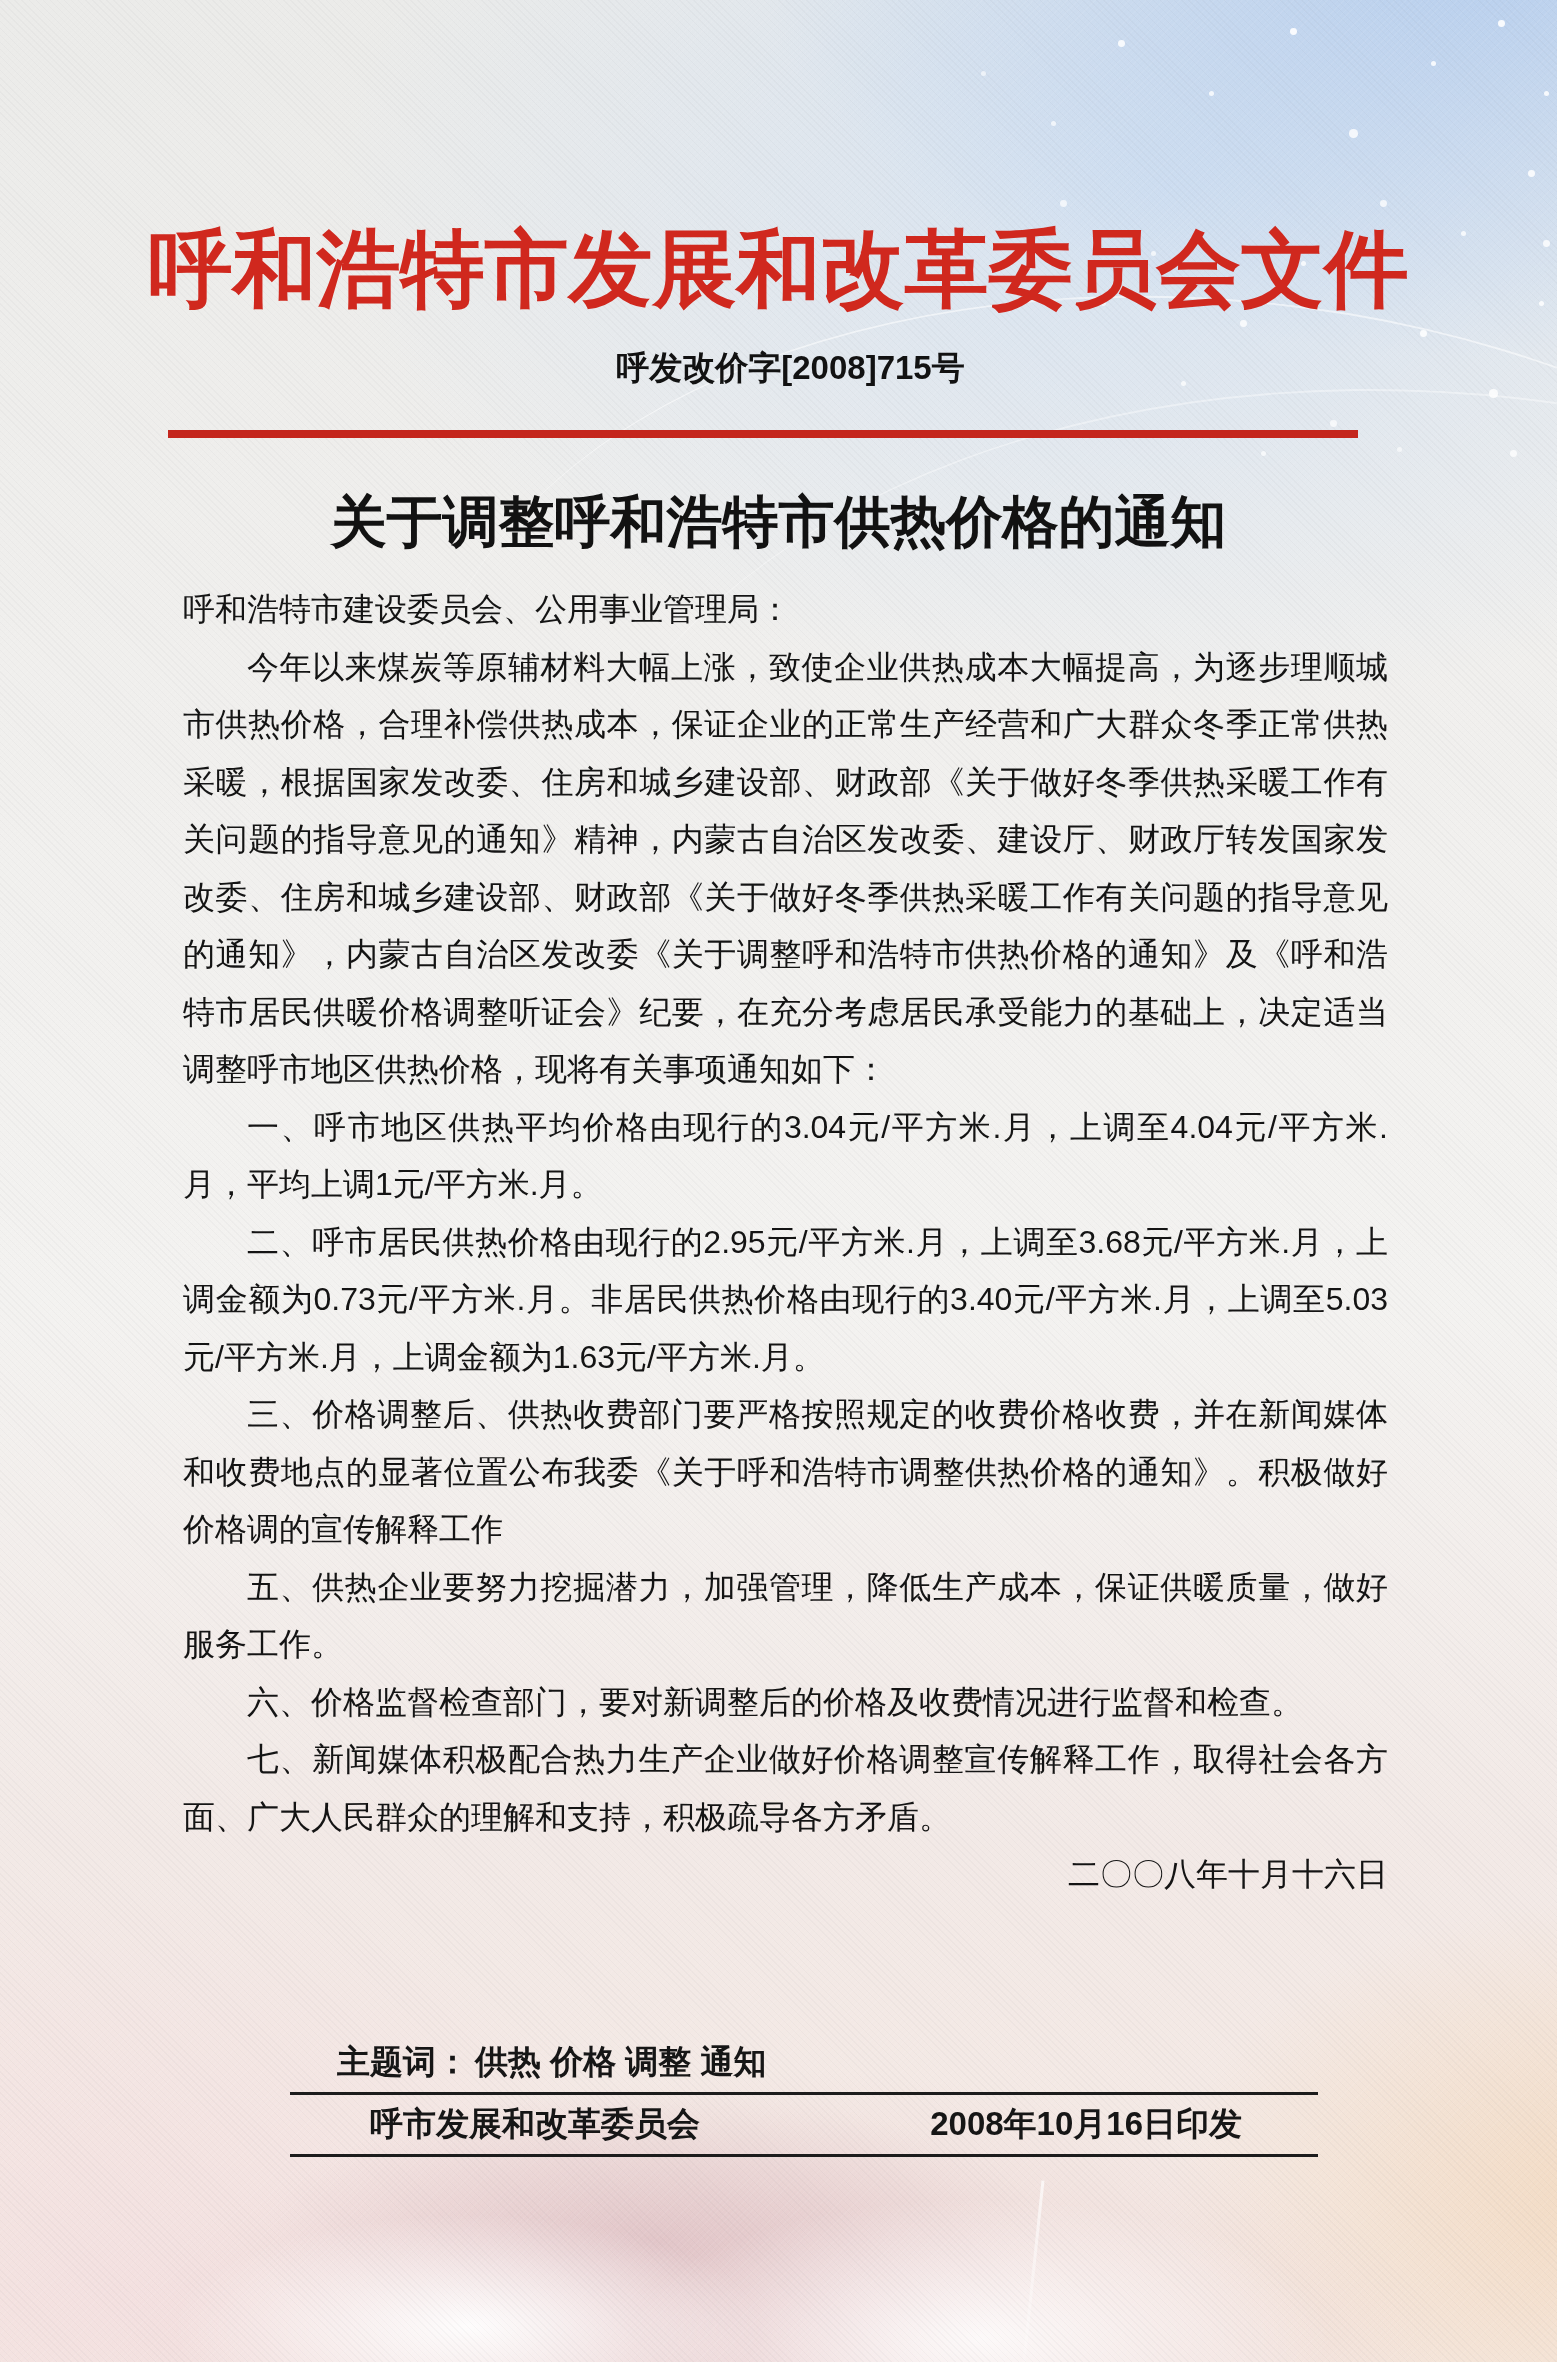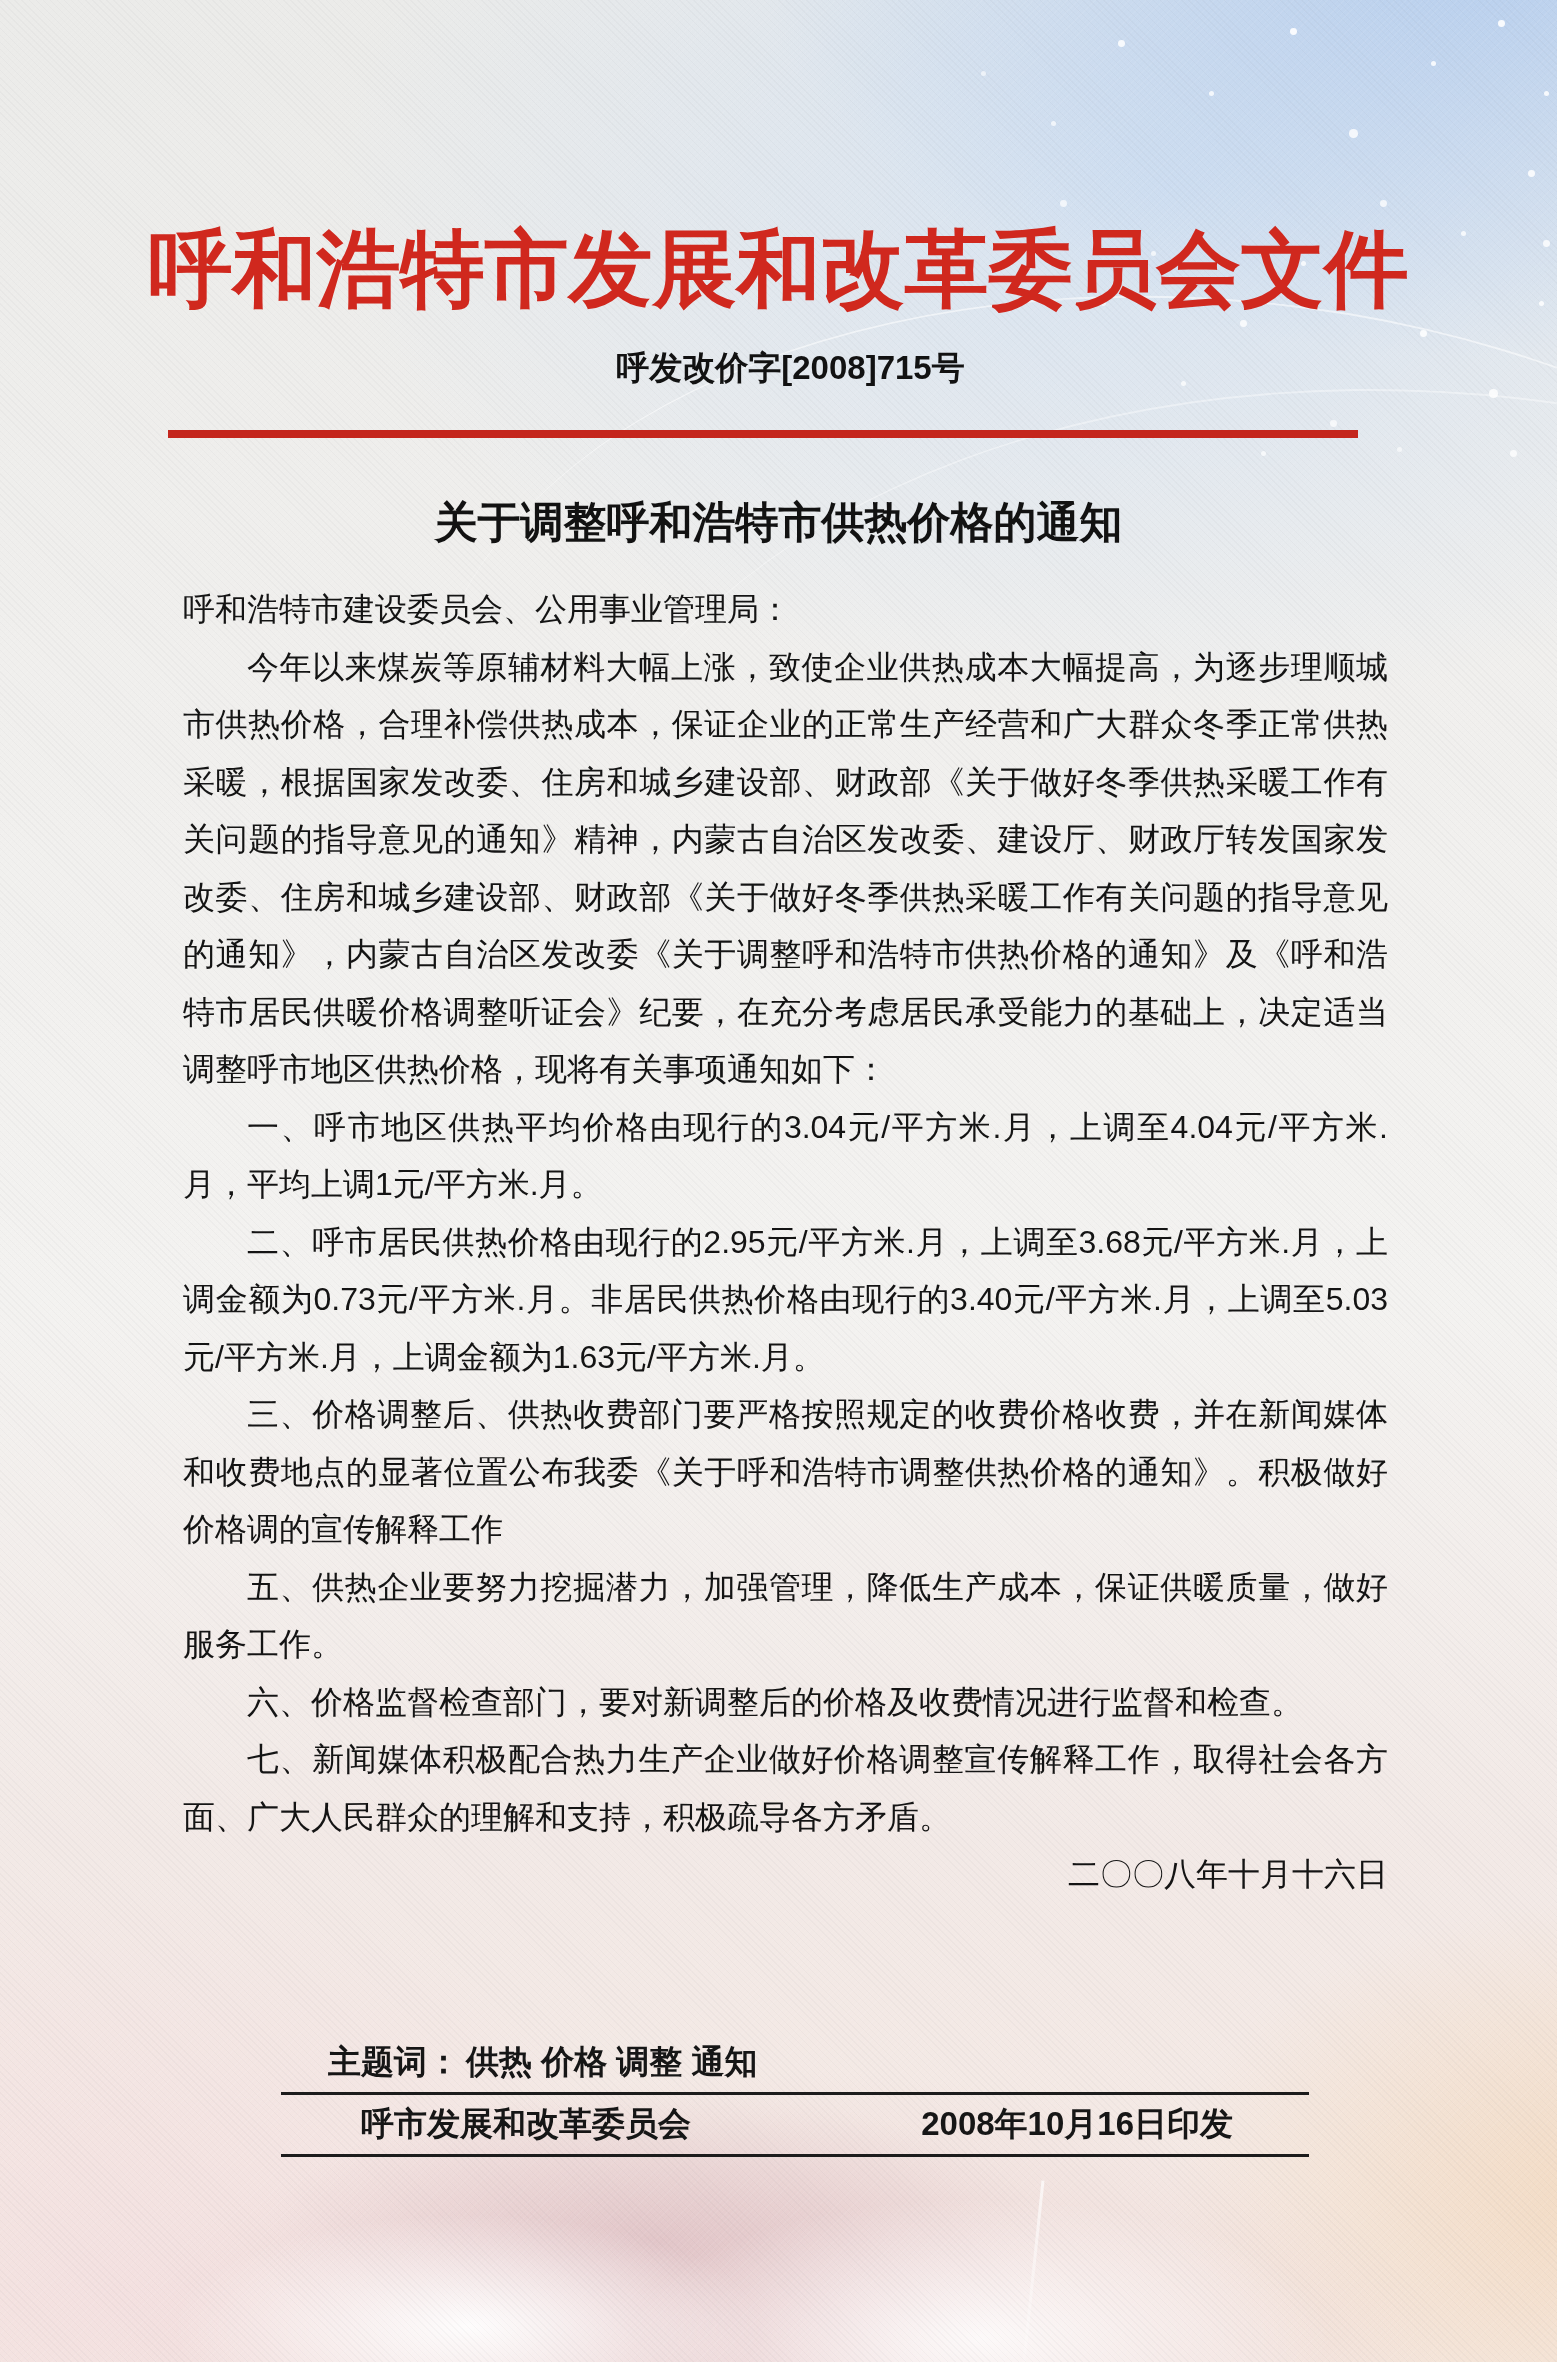--- a/index.html
+++ b/index.html
@@ -60,31 +60,31 @@
   }
   .doc-number{
     position:absolute;top:348px;left:12px;width:100%;
     text-align:center;font-weight:700;font-size:33px;line-height:40px;color:#121212;
   }
   .red-divider{
     position:absolute;top:430px;left:168px;width:1190px;height:8px;background:#c4261d;
   }
   .notice-title{
     position:absolute;top:499px;left:0;width:100%;
-    text-align:center;font-weight:700;font-size:43px;line-height:46px;color:#121212;
+    text-align:center;font-weight:700;font-size:56px;line-height:46px;color:#121212;
   }
   .notice-body{
     position:absolute;left:183px;top:581px;width:1205px;
     font-size:32px;line-height:57.5px;color:#141414;text-align:justify;
   }
   .notice-body p{margin:0;text-indent:2em;}
   .notice-body p.salutation{text-indent:0;}
   .notice-body p.date{text-align:right;text-indent:0;}
   .doc-footer{
-    position:absolute;left:281px;top:2033px;width:1028px;
+    position:absolute;left:290px;top:2033px;width:1028px;
     font-size:33px;font-weight:700;color:#161616;
   }
   .footer-row{position:relative;border-bottom:3px solid #1c1c1c;display:flex;align-items:center;}
   .footer-row.r1{height:59px;padding-left:47px;}
   .footer-row.r2{height:62px;padding-left:80px;}
   .footer-row.r3{height:59px;padding-left:80px;text-align:right;}
   .subject-label{margin-right:6px;}
   .print-date{position:absolute;right:76px;}
 </style>
 </head>

